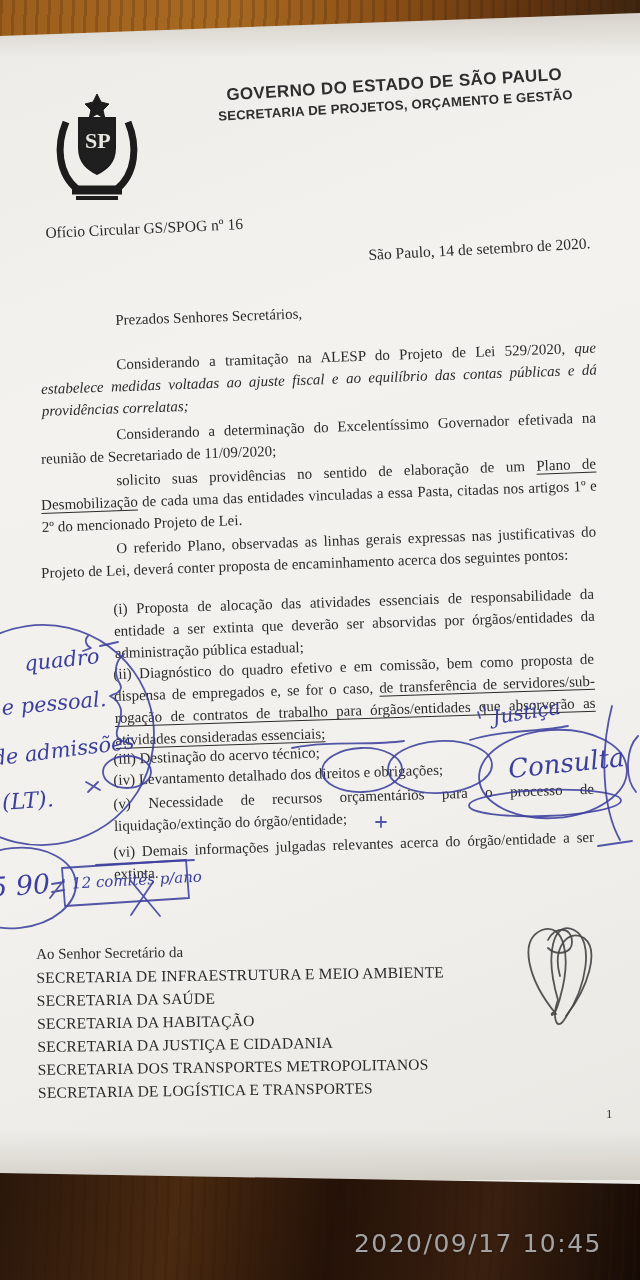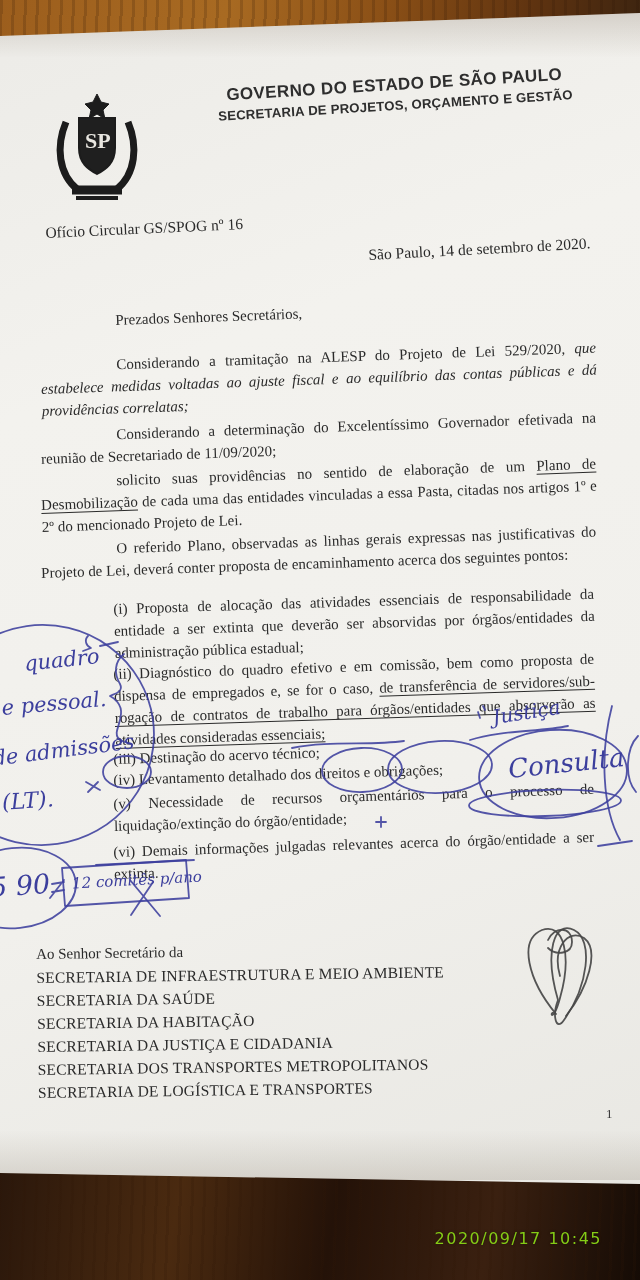--- a/index.html
+++ b/index.html
@@ -42,21 +42,21 @@
   .pageno{position:absolute;left:606px;top:1106px;font-size:13px;color:#3a3a3a;}
   
   .hw{position:absolute;font-family:"DejaVu Serif",serif;font-style:italic;color:#3c3f9d;white-space:nowrap;}
   .anno-svg{position:absolute;left:0;top:0;pointer-events:none;}
   .anno-svg path,.anno-svg ellipse,.anno-svg line{fill:none;stroke:#3c3f9d;stroke-width:1.8;
         stroke-linecap:round;stroke-linejoin:round;opacity:.88;}
   .anno-svg .dark{stroke:#3a3a3a;opacity:.92;}
   .anno-svg .grey{stroke:#9a9astroke;}
   
   .timestamp{position:absolute;right:38px;top:1229px;font-family:"DejaVu Sans",sans-serif;
-     font-size:16px;color:#84cc16;letter-spacing:1.5px;text-shadow:0 0 3px rgba(0,0,0,.35);}
+     font-size:25px;color:#a3a3a3;letter-spacing:1.5px;text-shadow:0 0 3px rgba(0,0,0,.35);}
 </style>
 </head>
 <body>
 
 <div class="scene">
 
   <div class="wood-top">
       <div class="grain"></div>
     </div>
   <div class="wood-bottom">

